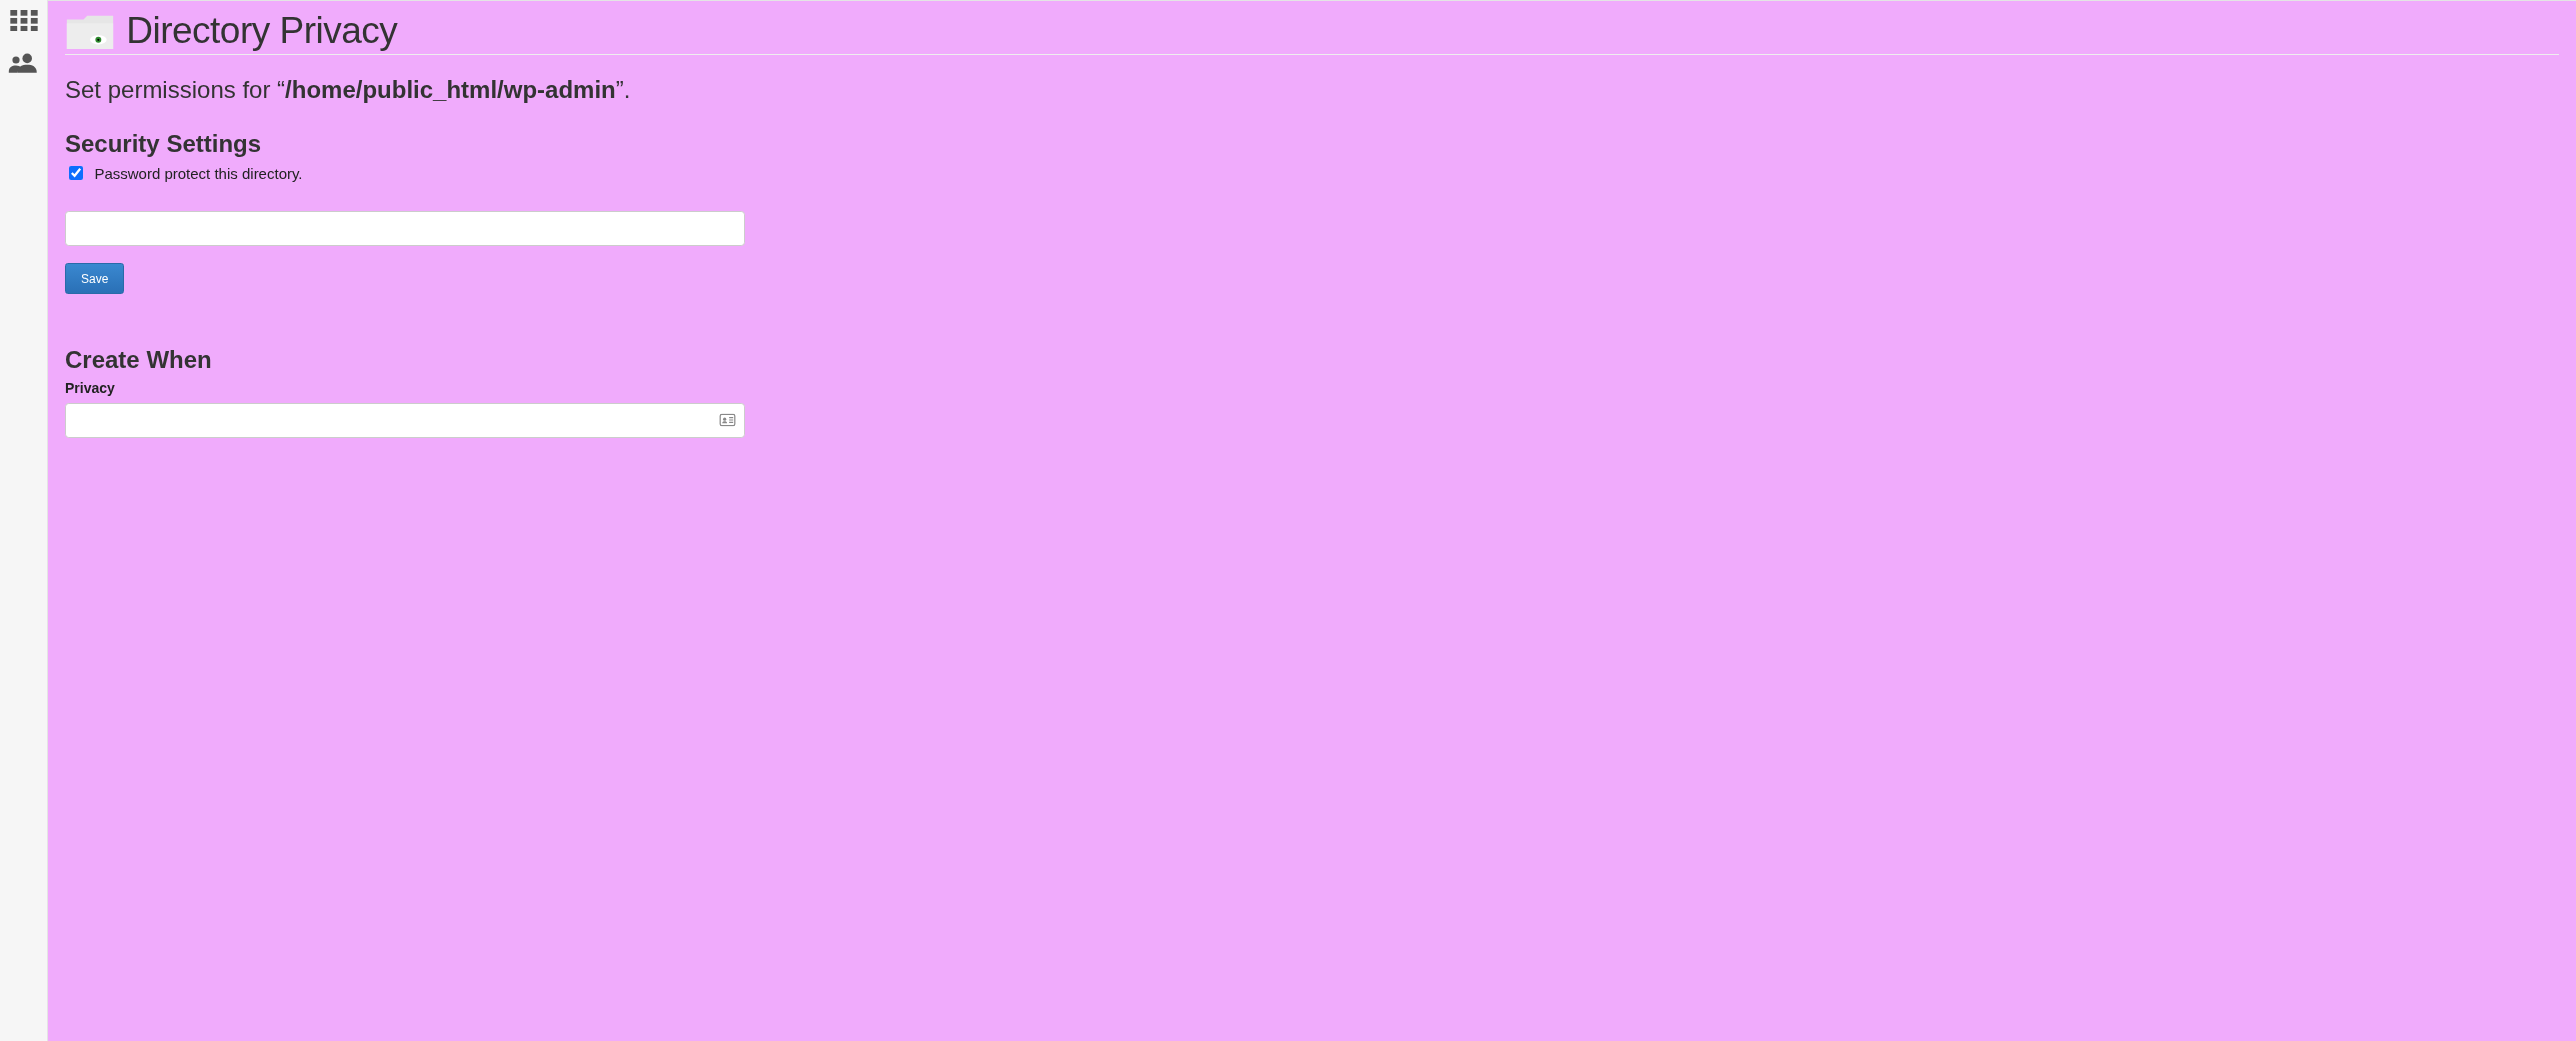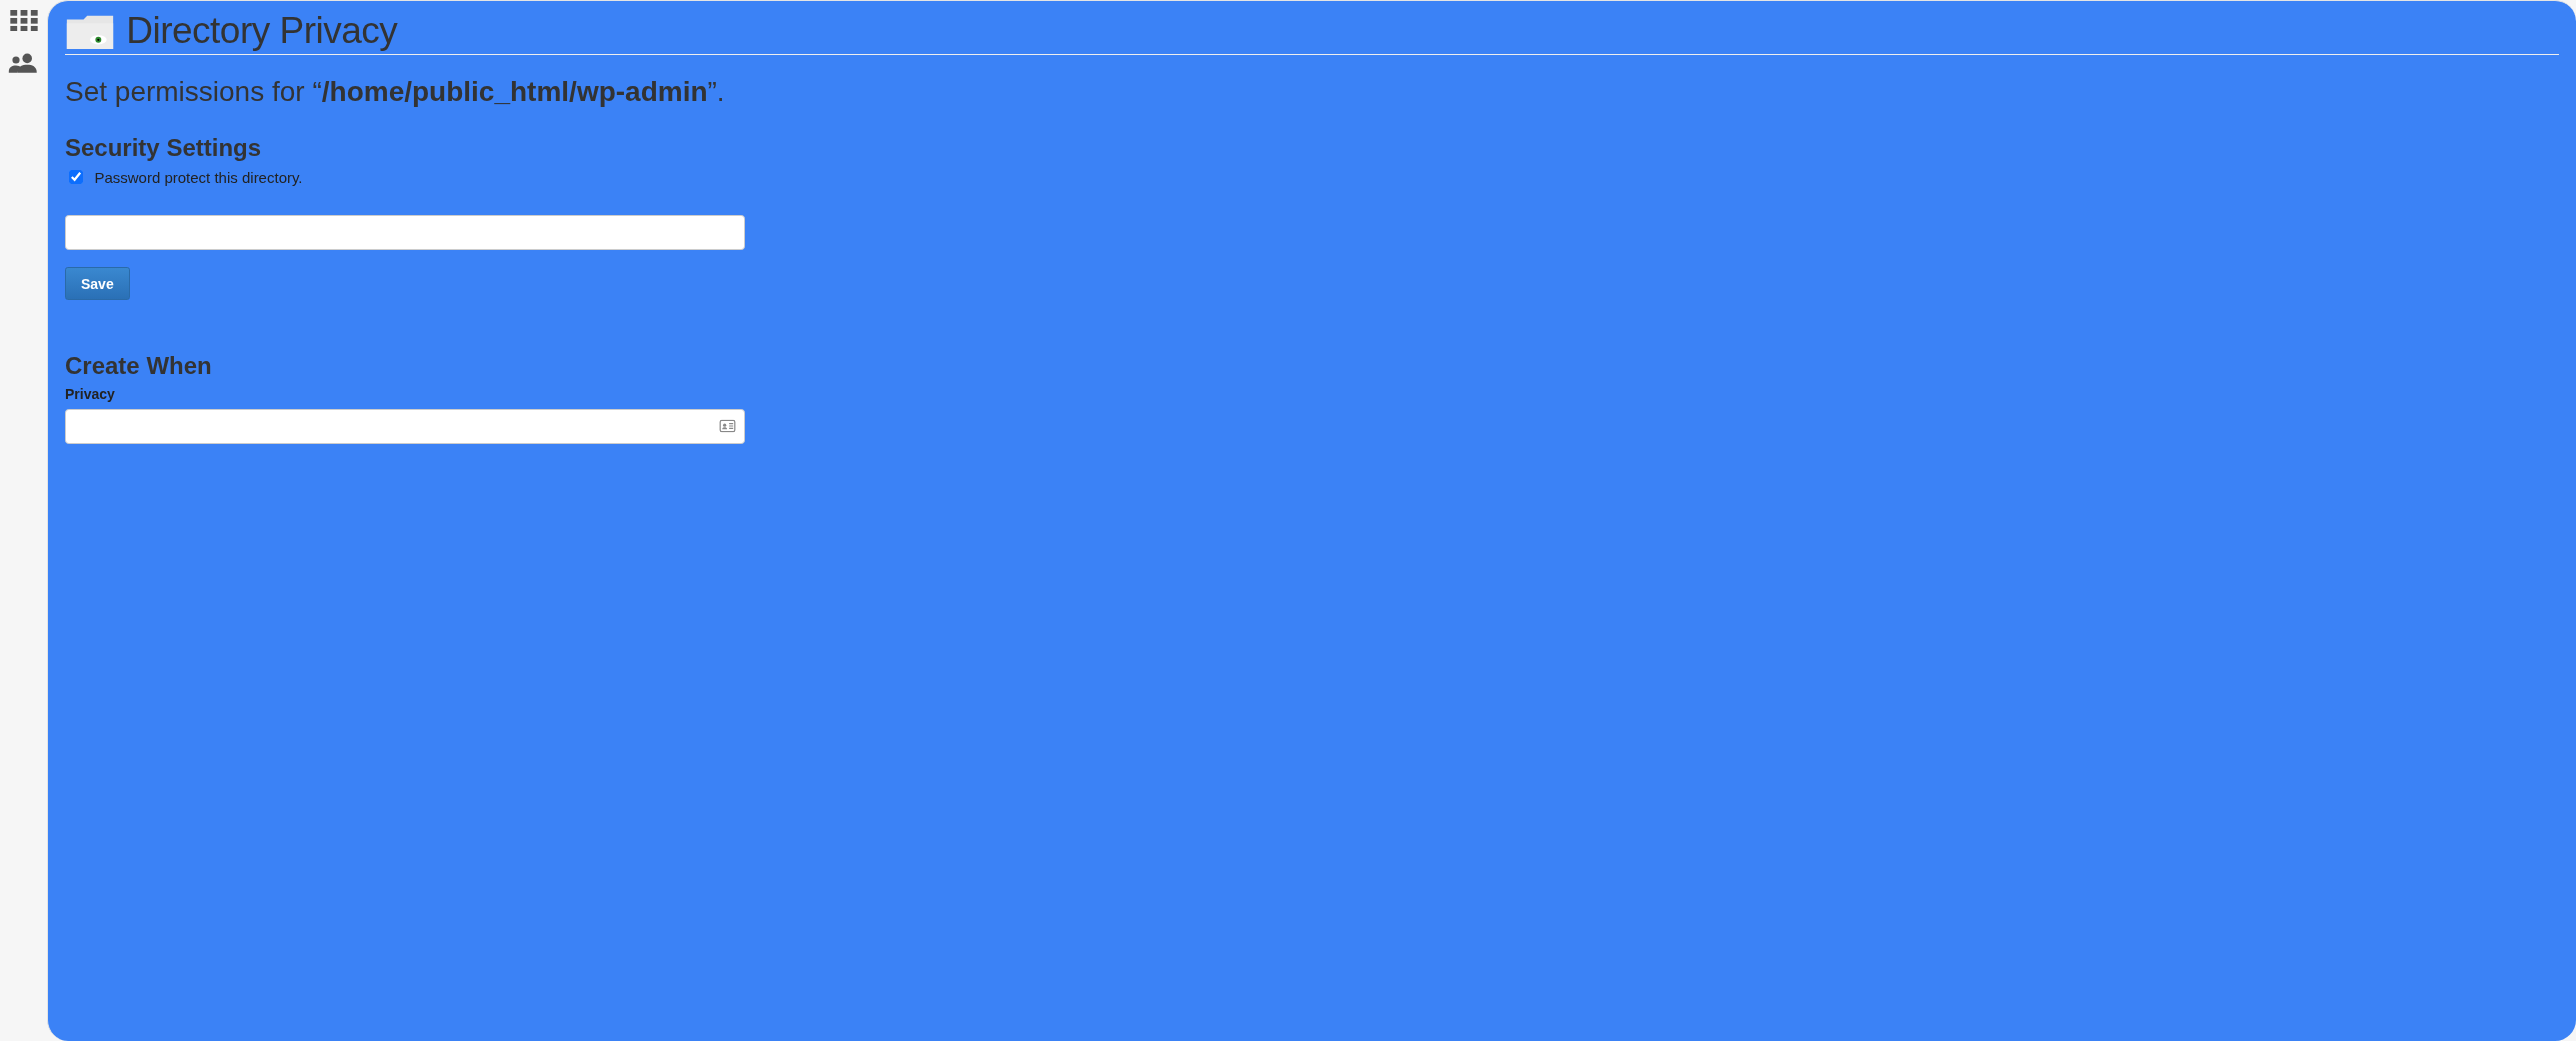--- a/index.html
+++ b/index.html
@@ -29,23 +29,22 @@
     color: #555;
     display: flex;
     align-items: center;
     justify-content: center;
     cursor: pointer;
   }
   .main {
     flex: 1;
     border-left: 0.9px solid #e4e4e4;
     border-top: 0.9px solid #e4e4e4;
-    background: #3b82f6;
+    background: #f0abfc;
     padding: 9.3px 17px 37px 17px;
-    border-radius: 21px;
   }
   .page-header {
     display: flex;
     align-items: center;
     gap: 11.2px;
     border-bottom: 0.9px solid #eee;
     padding-bottom: 1.9px;
     margin-bottom: 20.5px;
   }
   .folder-icon {
@@ -54,21 +53,21 @@
     position: relative;
   }
   .page-title {
     font-size: 37px;
     font-weight: 400;
     color: #333;
     margin: 0;
     letter-spacing: -0.5px;
   }
   .permissions-line {
-    font-size: 28px;
+    font-size: 24px;
     font-weight: 400;
     color: #333;
     margin: 0 0 26px 0;
   }
   .permissions-line .path {
     font-weight: 700;
   }
   h2.section {
     font-size: 24px;
     font-weight: 700;
@@ -132,23 +131,22 @@
     color: #888;
     pointer-events: none;
   }
   .btn-primary {
     background: #2f7cc4;
     background: linear-gradient(#3a88d0, #2a70b6);
     color: #fff;
     border: 0.9px solid #2a6aa8;
     border-radius: 2.8px;
     padding: 7.5px 15px;
-    font-size: 14px;
-    cursor: pointer;
-    font-weight: bold;
+    font-size: 12px;
+    cursor: pointer;
   }
   .spacer-lg { height: 52px; }
 </style>
 </head>
 <body>
 
 <div class="app">
 
   <div class="sidebar">
     <div class="sidebar-icon">

